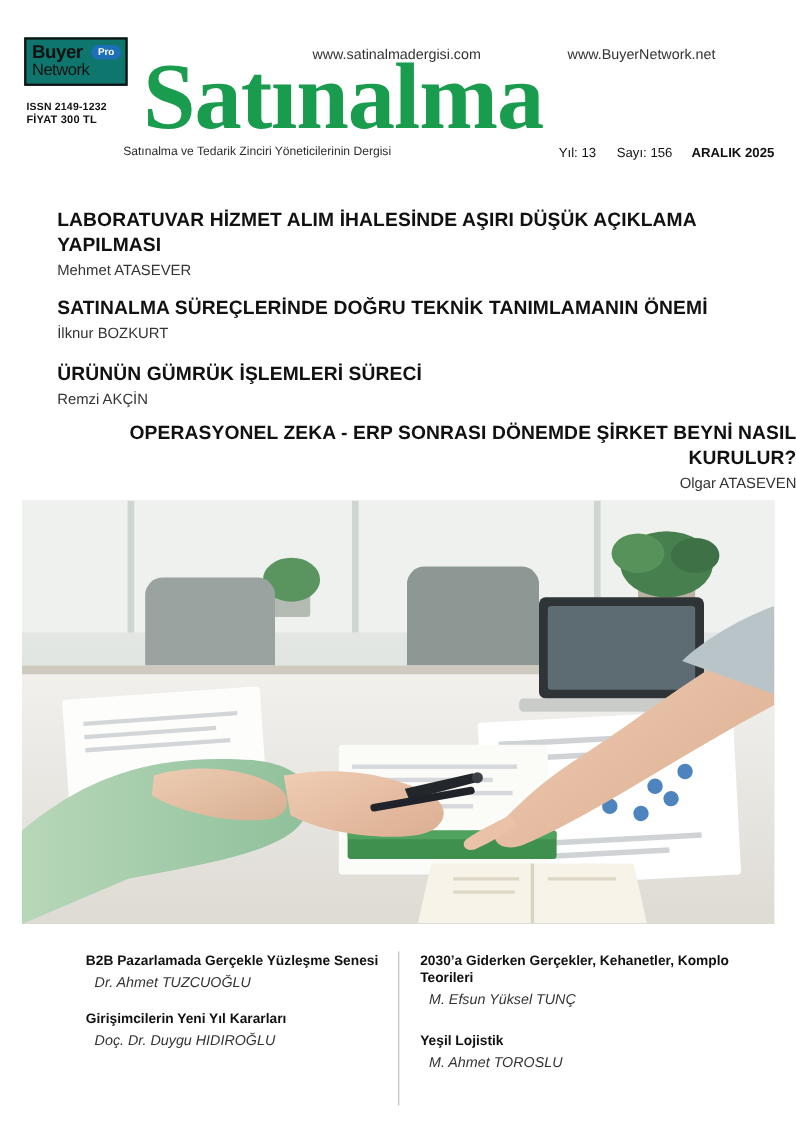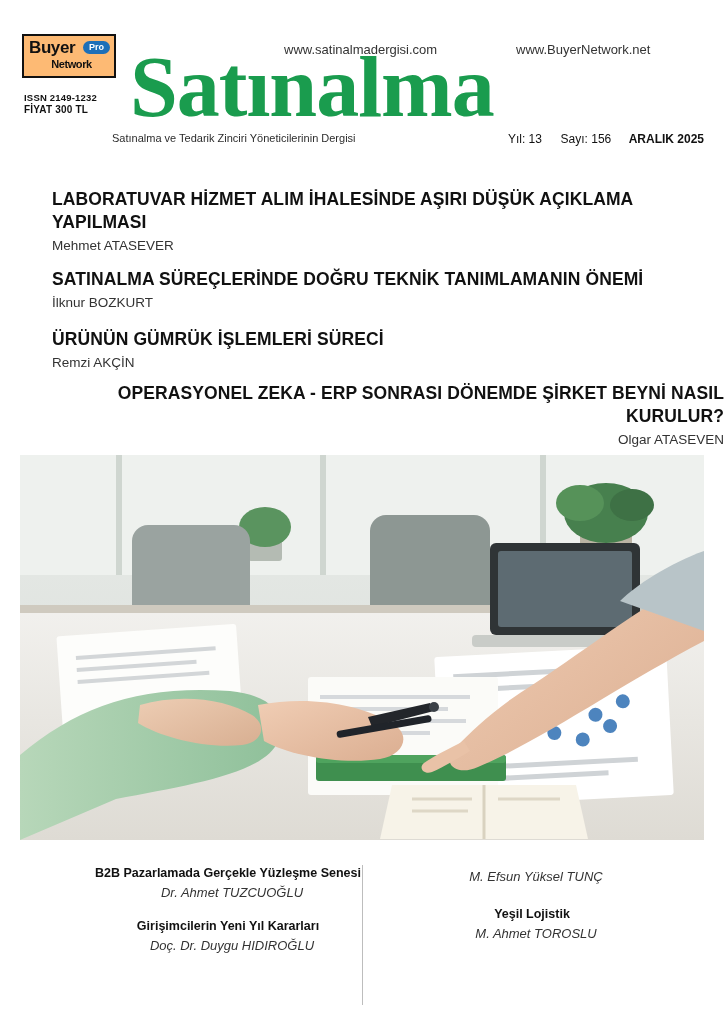--- a/index.html
+++ b/index.html
@@ -10,26 +10,26 @@
     color:#1a1a1a;
     overflow:hidden;
     position:relative;
   }
   .cover{position:relative;width:724px;height:1024px;}
 
   
   .masthead{position:relative;height:160px;}
   .logo-box{
     position:absolute;left:22px;top:34px;width:94px;height:44px;
-    border:2px solid #111;background:#fdba74;
+    border:2px solid #111;background:#0f766e;
     display:flex;flex-direction:column;justify-content:center;
     padding-left:5px;box-sizing:border-box;
   }
   .logo-buyer{font-size:17px;font-weight:bold;letter-spacing:-0.4px;line-height:16px;color:#111;}
-  .logo-network{font-size:11px;font-weight:bold;letter-spacing:-0.4px;line-height:16px;color:#111;text-align:center;}
+  .logo-network{font-size:15px;font-weight:normal;letter-spacing:-0.4px;line-height:16px;color:#111;}
   .logo-pro{
     position:absolute;right:4px;top:5px;
     background:#1d6fb8;color:#fff;font-size:9px;font-weight:bold;
     border-radius:7px;padding:1px 6px;line-height:11px;
   }
   .issn{position:absolute;left:24px;top:92px;font-size:9.5px;font-weight:bold;color:#111;letter-spacing:.2px;}
   .fiyat{position:absolute;left:24px;top:104px;font-size:10px;font-weight:bold;color:#111;letter-spacing:.2px;}
   .subtitle{position:absolute;left:112px;top:132px;font-size:11px;color:#2c2c2c;}
   .url-left{position:absolute;left:284px;top:42px;font-size:13px;color:#333;}
   .url-right{position:absolute;left:516px;top:42px;font-size:13px;color:#333;}
@@ -64,21 +64,20 @@
   .photo{
     position:absolute;left:20px;top:455px;width:684px;height:385px;
     overflow:hidden;background:#dfe3e0;
   }
   .photo svg{display:block;}
 
   
   .bottom{
     position:absolute;left:0;top:855px;width:582px;height:169px;
     background:#ffffff;
-    text-align:center;
   }
   .divider{
     position:absolute;left:362px;top:10px;width:1px;height:140px;background:#bdbdbd;
   }
   .bcol{position:absolute;top:10px;width:300px;}
   .bcol.left{left:78px;}
   .bcol.right{left:382px;}
   .bitem{margin-bottom:16px;}
   .bitem .t{font-size:12.5px;font-weight:bold;color:#111;line-height:16px;}
   .bitem .a{font-size:13px;color:#333;margin-top:4px;margin-left:8px;font-style:italic;}
@@ -252,20 +251,21 @@
         <div class="a">Dr. Ahmet TUZCUOĞLU</div>
       </div>
       <div class="bitem" style="margin-top:18px">
         <div class="t">Girişimcilerin Yeni Yıl Kararları</div>
         <div class="a">Doç. Dr. Duygu HIDIROĞLU</div>
       </div>
     </div>
 
     <div class="bcol right">
       <div class="bitem">
+        <div class="t">2030’a Giderken Gerçekler, Kehanetler, Komplo Teorileri</div>
         <div class="a">M. Efsun Yüksel TUNÇ</div>
       </div>
       <div class="bitem" style="margin-top:22px">
         <div class="t">Yeşil Lojistik</div>
         <div class="a">M. Ahmet TOROSLU</div>
       </div>
     </div>
   </div>
 
 </div>

